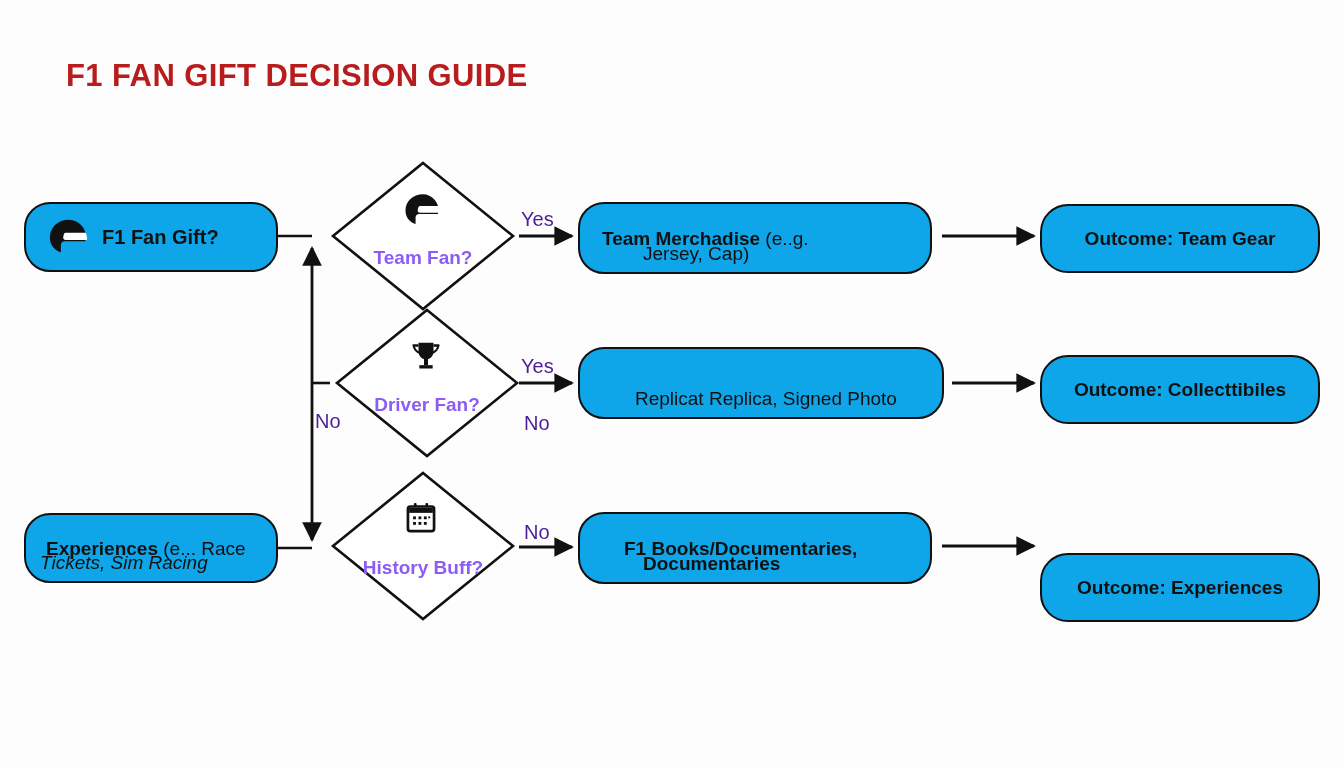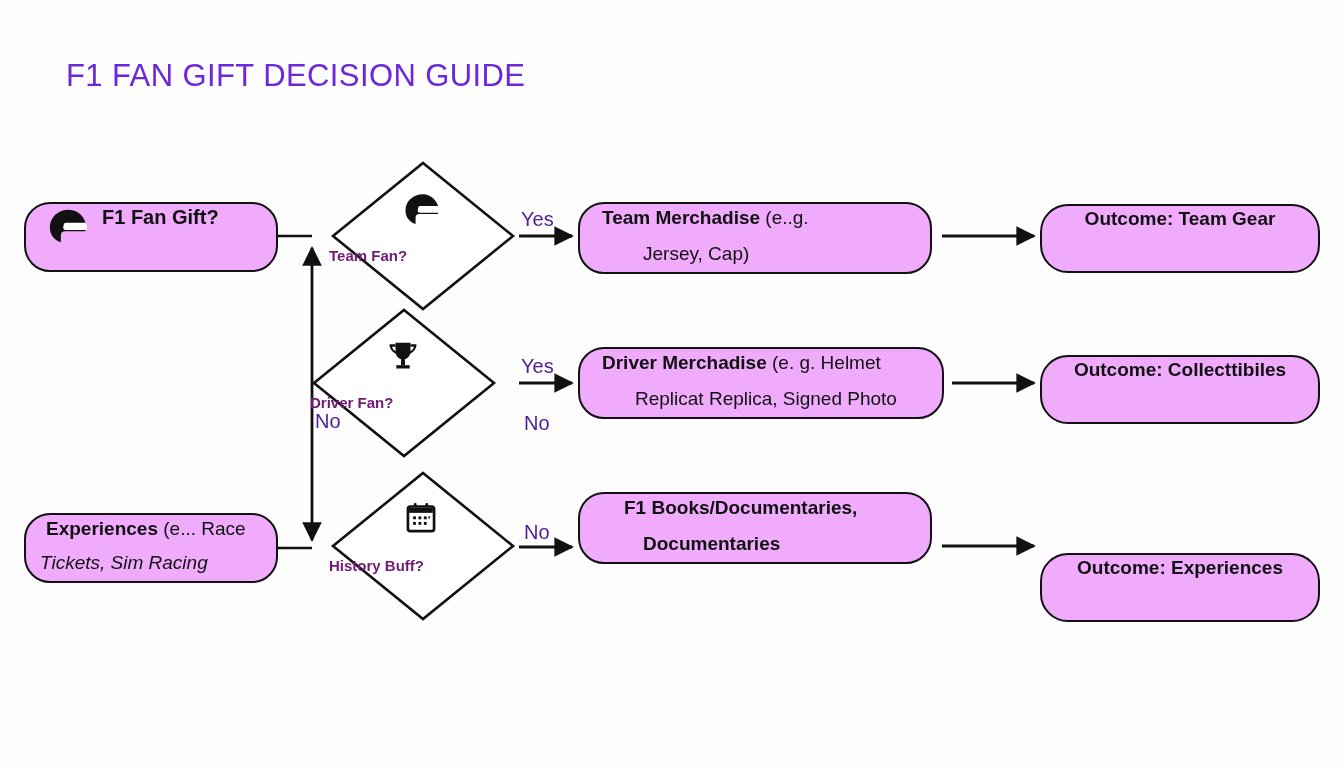--- a/index.html
+++ b/index.html
@@ -25,35 +25,35 @@
     width: 1344px;
     height: 768px;
     pointer-events: none;
   }
 
   .title {
     position: absolute;
     left: 66px;
     top: 58px;
     font-size: 31px;
-    font-weight: normal;
+    font-weight: bold;
     letter-spacing: 0.4px;
-    color: #6d28d9;
+    color: #b91c1c;
     white-space: nowrap;
   }
 
   
   .node {
     position: absolute;
     box-sizing: border-box;
     border: 2.2px solid #111111;
     border-radius: 26px;
-    background: #f0abfc;
+    background: #0ea5e9;
     display: flex;
-    align-items: flex-start;
+    align-items: center;
     padding: 0 16px;
   }
   .node .node-text {
     font-size: 19px;
     line-height: 26px;
     color: #111111;
     width: 100%;
     white-space: nowrap;
   }
   .bold { font-weight: bold; }
@@ -95,21 +95,21 @@
     width: 354px;
     height: 72px;
     padding: 0 22px;
   }
   .result-node .node-text {
     font-size: 19px;
     line-height: 27px;
   }
   #node-team-merch { top: 202px; }
   #node-driver-merch { top: 347px; width: 366px; }
-  #node-history-merch { top: 492px; padding-left: 44px; }
+  #node-history-merch { top: 512px; padding-left: 44px; }
 
   .result-node .line2-overflow {
     position: absolute;
     left: 22px;
     top: 36px;
     white-space: nowrap;
     font-size: 19px;
     line-height: 27px;
     margin-left: 41px;
   }
@@ -132,37 +132,38 @@
   #node-outcome-2 { top: 355px; }
   #node-outcome-3 { top: 517px; margin-top: 36px; }
 
   
   .diamond-wrap {
     position: absolute;
     width: 188px;
     height: 154px;
   }
   #diamond-team    { left: 329px; top: 159px; }
-  #diamond-driver  { left: 310px; top: 306px; text-decoration: underline; }
+  #diamond-driver  { left: 333px; top: 306px; text-decoration: underline; }
   #diamond-history { left: 329px; top: 469px; }
 
   .diamond-wrap svg.diamond-shape {
     position: absolute;
     left: 0; top: 0;
     width: 188px;
     height: 154px;
   }
   .diamond-label {
     position: absolute;
     left: 0;
     top: 88px;
     width: 188px;
-    font-size: 15px;
+    text-align: center;
+    font-size: 19px;
     font-weight: bold;
-    color: #701a75;
+    color: #8b5cf6;
   }
   .diamond-icon {
     position: absolute;
     left: 50%;
     top: 30px;
     transform: translateX(-50%);
     width: 42px;
     height: 42px;
   }
 
@@ -279,23 +280,20 @@
   </div>
 
   <div class="node result-node" id="node-team-merch">
     <span class="node-text">
       <span class="bold">Team Merchadise</span><span> (e..g.</span>
     </span>
     <span class="line2-overflow">Jersey, Cap)</span>
   </div>
 
   <div class="node result-node" id="node-driver-merch">
-    <span class="node-text">
-      <span class="bold">Driver Merchadise</span><span> (e. g. Helmet</span>
-    </span>
     <span class="line2-overflow" style="left:14px;">Replicat Replica, Signed Photo</span>
   </div>
 
   <div class="node result-node" id="node-history-merch">
     <span class="node-text bold">F1 Books/Documentaries,</span>
     <span class="line2-overflow bold">Documentaries</span>
   </div>
 
   <div class="node outcome-node" id="node-outcome-1">
     <span class="node-text">Outcome: Team Gear</span>

